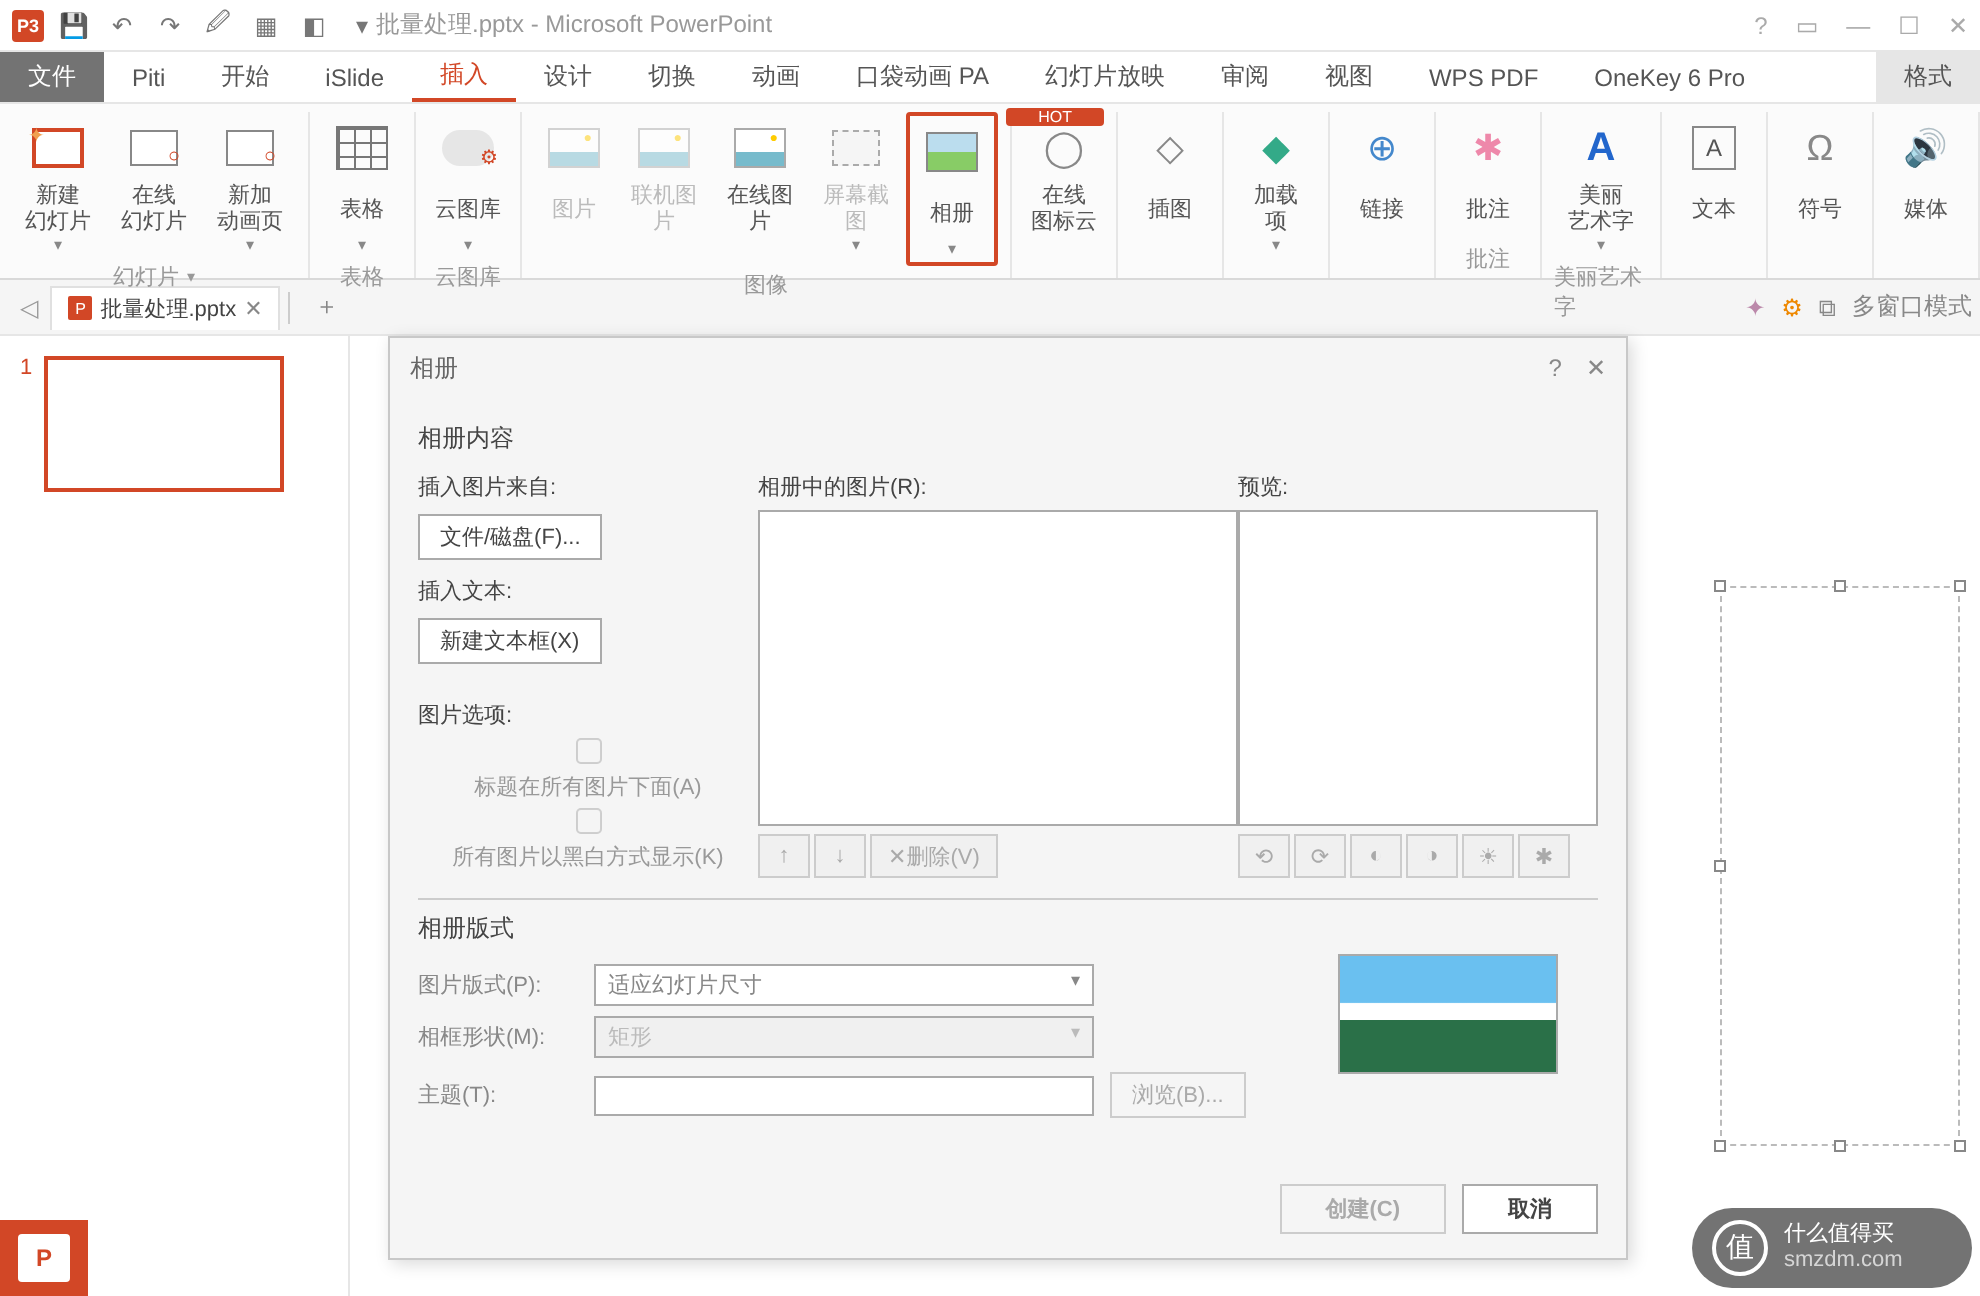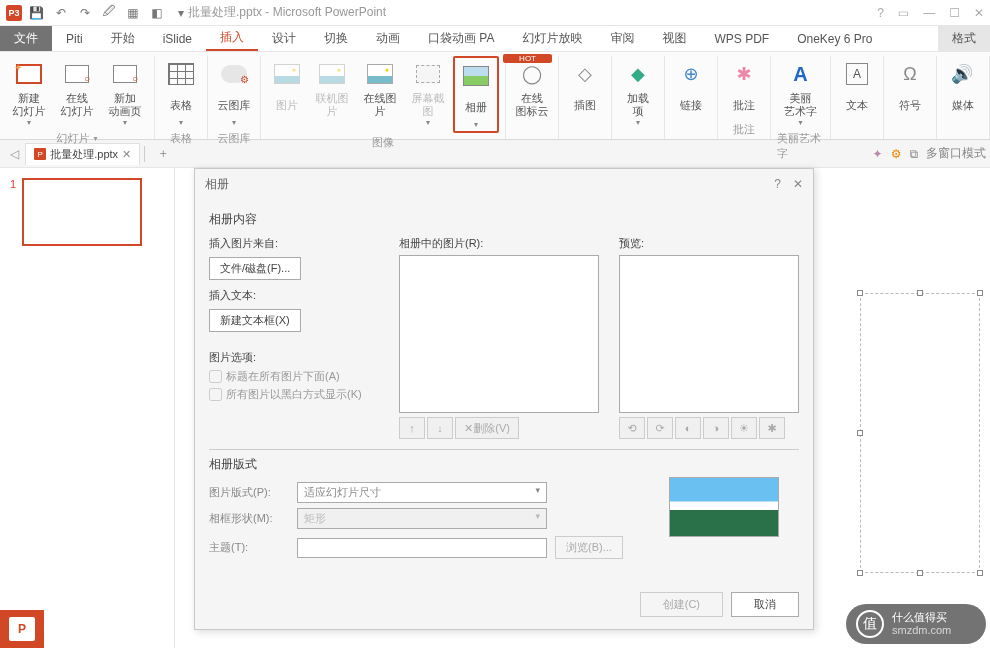--- a/index.html
+++ b/index.html
@@ -74,43 +74,43 @@
 .h-tl { top: -4px; left: -4px; } .h-tr { top: -4px; right: -4px; }
 .h-bl { bottom: -4px; left: -4px; } .h-br { bottom: -4px; right: -4px; }
 
 
 .dialog { position: absolute; left: 194px; top: 168px; width: 620px; background: #f5f5f5; border: 1px solid #c8c8c8; box-shadow: 2px 2px 8px rgba(0,0,0,.15); }
 .dlg-title { height: 30px; display: flex; align-items: center; padding: 0 10px; font-size: 12px; color: #666; }
 .dlg-title .sp { flex: 1; }
 .dlg-title .ic { color: #888; cursor: pointer; margin-left: 12px; }
 .dlg-body { padding: 8px 14px 14px; }
 .section-label { font-size: 12px; color: #444; margin: 4px 0; }
-.row { display: flex; gap: 20px; }
+.row { display: flex; }
 .col-left { width: 170px; }
 .col-mid { flex: 1; }
 .col-right { width: 180px; }
 .btn { background: #fff; border: 1px solid #aaa; padding: 3px 10px; font-size: 11px; cursor: pointer; margin: 2px 0; display: inline-block; }
 .btn.disabled { color: #aaa; border-color: #ccc; background: #f5f5f5; cursor: default; }
 .listbox { background: #fff; border: 1px solid #aaa; height: 158px; }
 .preview-box { background: #fff; border: 1px solid #aaa; height: 158px; }
-.checkbox-row { display: flex; align-items: center; gap: 4px; font-size: 11px; color: #999; margin: 3px 0; }
+.checkbox-row { display: flex; align-items: center; gap: 4px; font-size: 11px; color: #999; margin: 3px 0; flex-direction: column; }
 .checkbox-row input { margin: 0; }
 .toolbar-btns { display: flex; gap: 2px; margin-top: 4px; }
 .tb { width: 26px; height: 22px; border: 1px solid #ccc; background: #f0f0f0; display: flex; align-items: center; justify-content: center; font-size: 11px; color: #aaa; }
 .tb.wide { width: auto; padding: 0 8px; }
 .hr { border-top: 1px solid #ccc; margin: 10px 0 6px; }
 .form-row { display: flex; align-items: center; margin: 5px 0; gap: 8px; }
 .form-row label { width: 80px; font-size: 11px; color: #888; }
 .dropdown { flex: 1; max-width: 250px; border: 1px solid #aaa; background: #fff; padding: 2px 6px; font-size: 11px; color: #888; display: flex; justify-content: space-between; }
 .dropdown.disabled { background: #f0f0f0; color: #bbb; }
 .dropdown .arr { font-size: 9px; }
 .theme-input { flex: 1; max-width: 250px; border: 1px solid #aaa; background: #fff; height: 20px; }
 .preview-thumb { width: 110px; height: 60px; background: linear-gradient(#6ac0f0 40%, #fff 41%, #fff 55%, #2a7048 55%); border: 1px solid #aaa; float: right; margin-right: 20px; }
 .dlg-footer { display: flex; justify-content: flex-end; gap: 8px; padding: 10px 14px; }
-.dlg-footer .btn { padding: 4px 22px; }
+.dlg-footer .btn { padding: 4px 22px; font-weight: bold; }
 
 
 .watermark { position: absolute; right: 4px; bottom: 4px; width: 140px; height: 40px; background: rgba(0,0,0,.55); color: #fff; border-radius: 20px; display: flex; align-items: center; padding: 0 10px; gap: 8px; font-size: 11px; }
 .watermark .circle { width: 28px; height: 28px; border: 2px solid #fff; border-radius: 50%; display: flex; align-items: center; justify-content: center; font-size: 14px; }
 .watermark .txt { line-height: 13px; }
 
 .statusbar-left { position: absolute; left: 0; bottom: 0; width: 44px; height: 38px; background: #d24726; display: flex; align-items: center; justify-content: center; }
 .statusbar-left .pp { width: 26px; height: 24px; background: #fff; color: #d24726; font-weight: bold; display: flex; align-items: center; justify-content: center; border-radius: 2px; }
 </style>
 </head>

